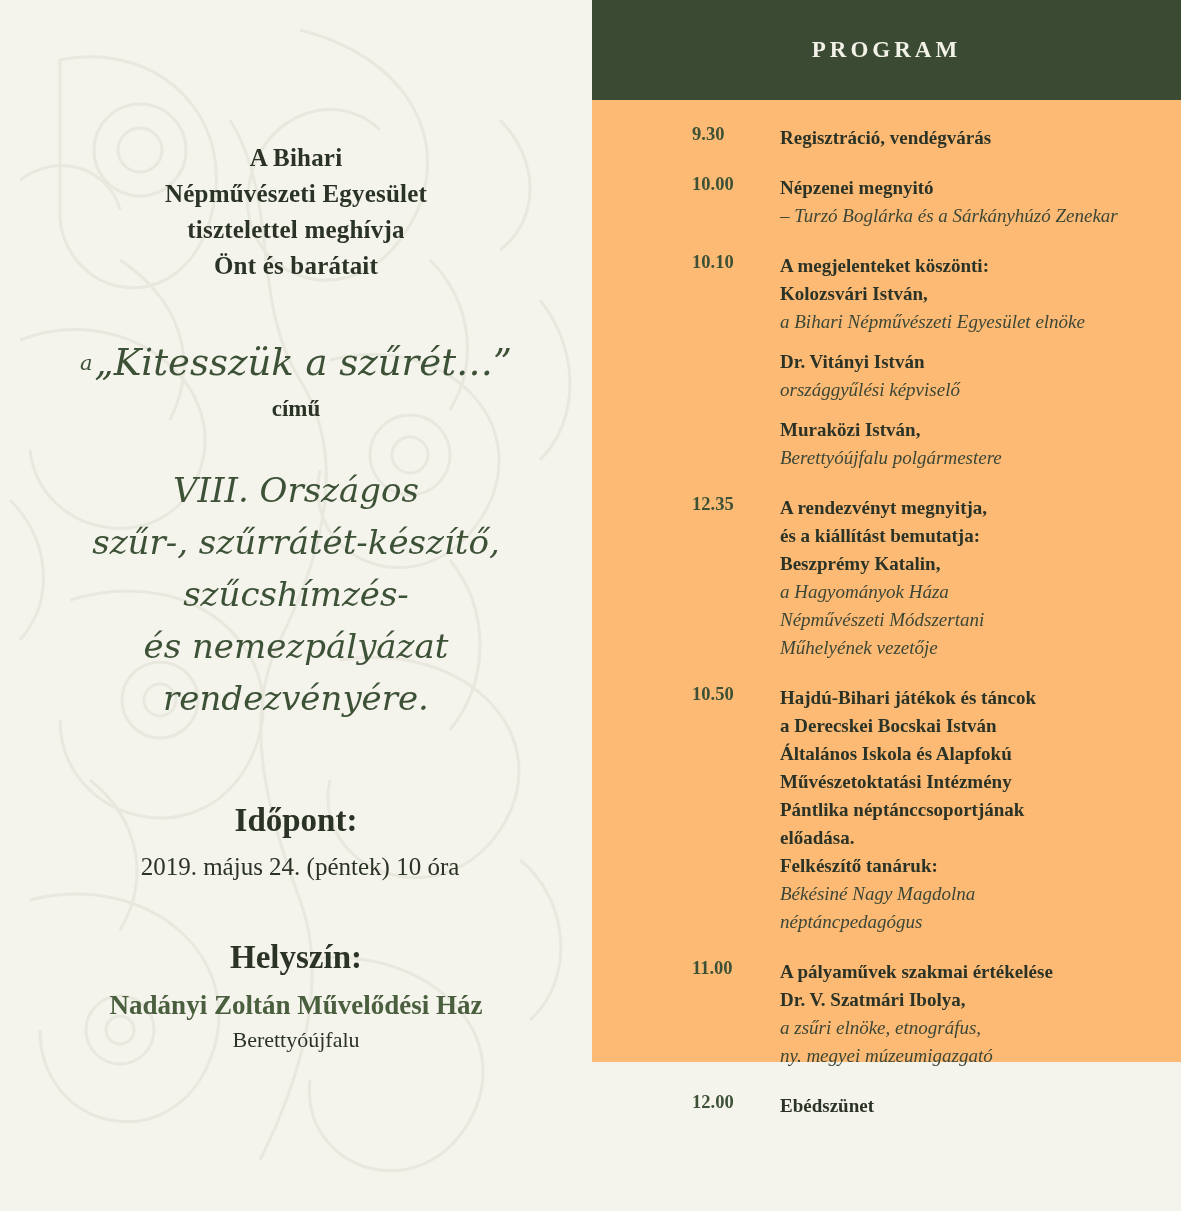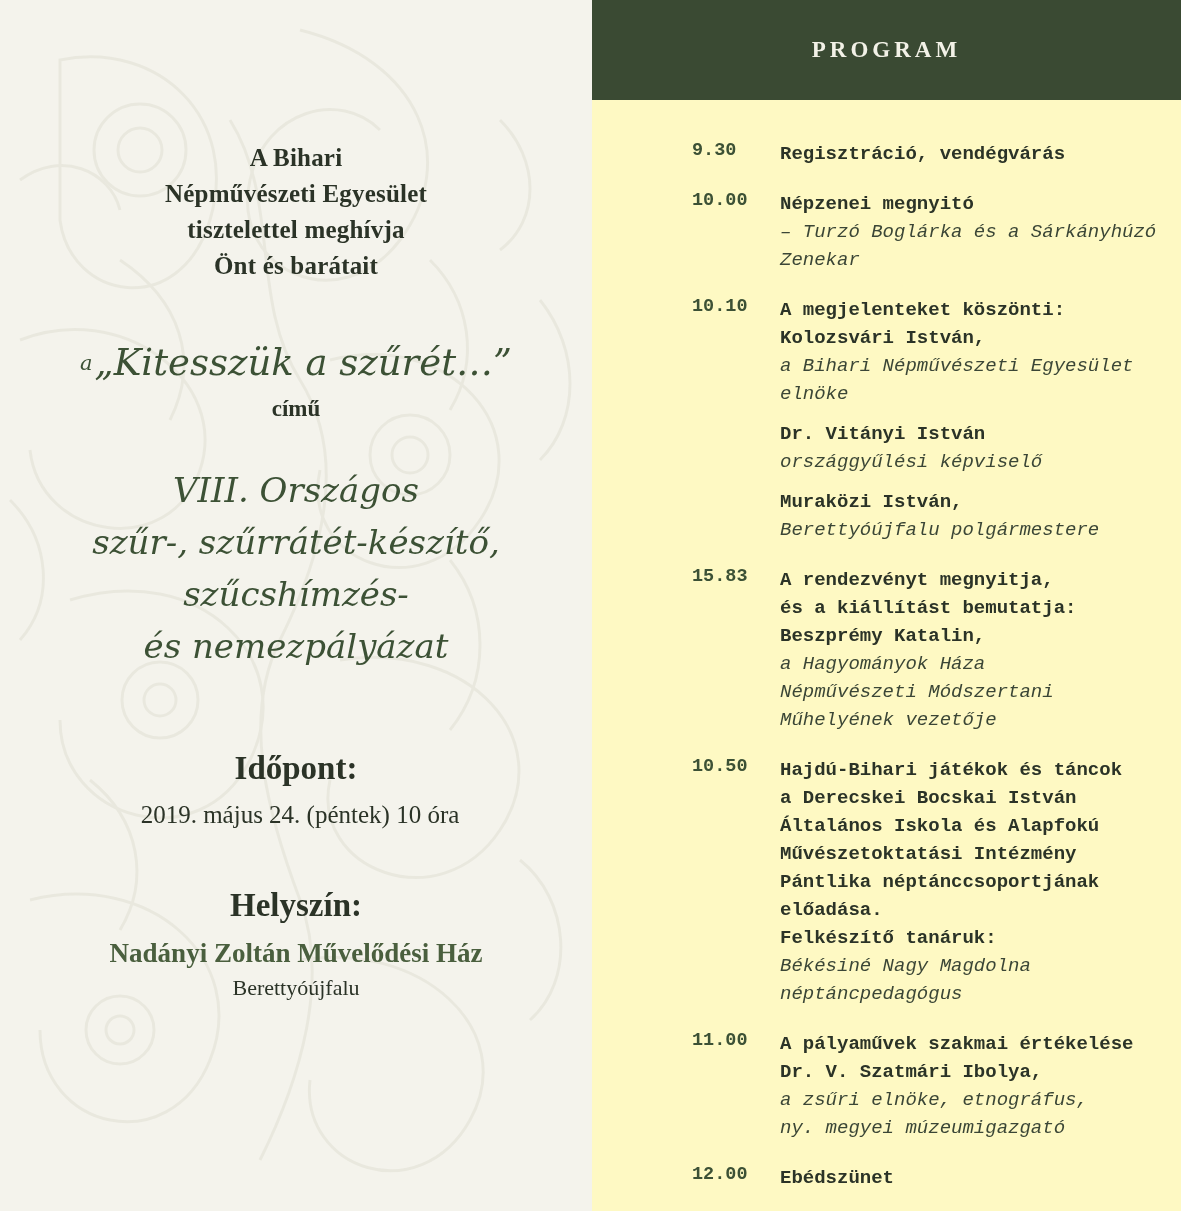--- a/index.html
+++ b/index.html
@@ -34,24 +34,24 @@
     height: 1211px;
   }
   .left-col {
     width: 592px;
     height: 940px;
     position: relative;
     flex: 0 0 592px;
   }
   .right-col {
     width: 589px;
-    height: 1211px;
+    height: 1062px;
     position: relative;
     flex: 0 0 589px;
-    background: #fef9c3;
+    background: #fdba74;
   }
 
   
   .invite {
     position: relative;
     z-index: 2;
     text-align: center;
     padding-top: 140px;
   }
   .invite-head {
@@ -128,22 +128,21 @@
     align-items: center;
     justify-content: center;
   }
   .program-header .ptitle {
     color: #f2f1e7;
     font-size: 23px;
     font-weight: bold;
     letter-spacing: 4px;
   }
   .program-list {
-    padding: 40px 0 0 0;
-    font-family: Liberation Mono, monospace;
+    padding: 24px 0 0 0;
   }
   .prow {
     display: flex;
     padding: 0 0 0 0;
     margin-bottom: 22px;
   }
   .ptime {
     width: 74px;
     flex: 0 0 74px;
     text-align: left;
@@ -224,20 +223,21 @@
           <span class="small-a">a</span><span>„Kitesszük a szűrét…”</span>
         </div>
         <div class="cimu">című</div>
       </div>
 
       <div class="big-title">
         <div>VIII. Országos</div>
         <div>szűr-, szűrrátét-készítő,</div>
         <div>szűcshímzés-</div>
         <div>és nemezpályázat</div>
+        <div>rendezvényére.</div>
       </div>
 
       <div class="meta">
         <div class="meta-label">Időpont:</div>
         <div class="meta-value">2019. május 24. (péntek) 10 óra</div>
       </div>
 
       <div class="meta meta2">
         <div class="meta-label">Helyszín:</div>
         <div class="venue-name">Nadányi Zoltán Művelődési Ház</div>
@@ -273,21 +273,21 @@
             <span class="line i">a Bihari Népművészeti Egyesület elnöke</span>
             <span class="gap"></span>
             <span class="line b">Dr. Vitányi István</span>
             <span class="line i">országgyűlési képviselő</span>
             <span class="gap"></span>
             <span class="line b">Muraközi István,</span>
             <span class="line i">Berettyóújfalu polgármestere</span>
           </div>
         </div>
         <div class="prow">
-          <div class="ptime">15.83</div>
+          <div class="ptime">12.35</div>
           <div class="pbody">
             <span class="line b">A rendezvényt megnyitja,</span>
             <span class="line b">és a kiállítást bemutatja:</span>
             <span class="line b">Beszprémy Katalin,</span>
             <span class="line i">a Hagyományok Háza</span>
             <span class="line i">Népművészeti Módszertani</span>
             <span class="line i">Műhelyének vezetője</span>
           </div>
         </div>
         <div class="prow">

